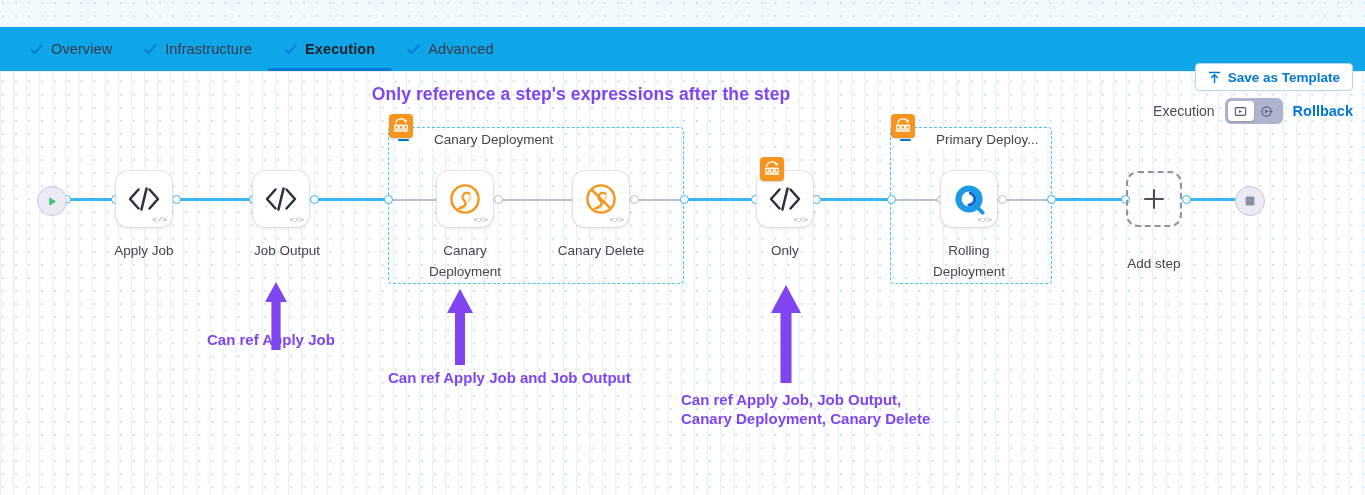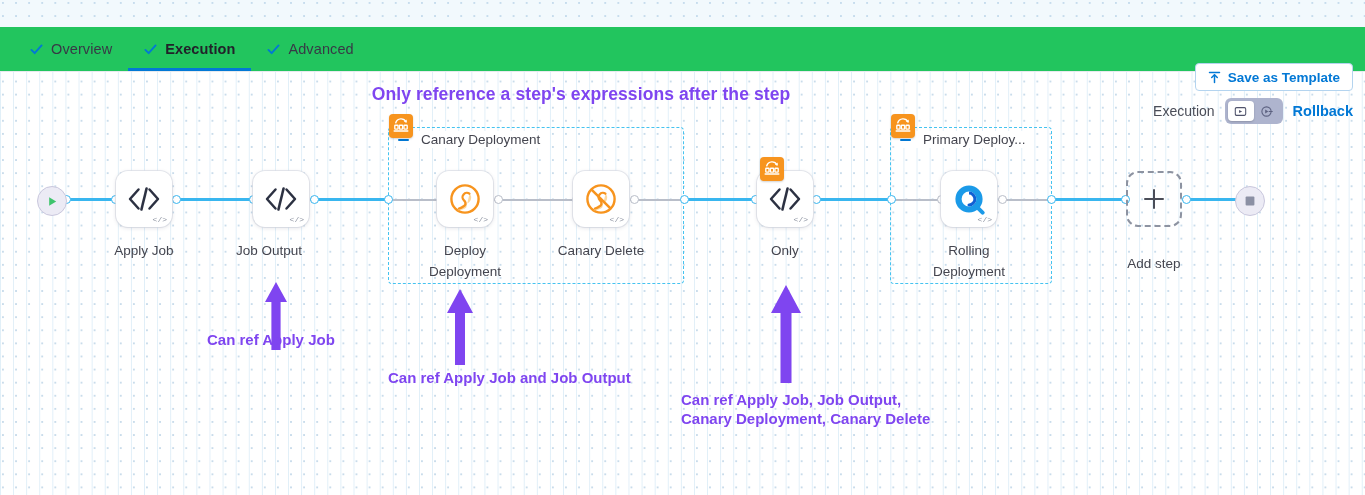--- a/index.html
+++ b/index.html
@@ -24,21 +24,21 @@
   .top-tint{
     position:absolute;left:0;top:0;width:1365px;height:27px;
     background-color:#f2f9fd;
     background-image:radial-gradient(circle at 1px 1px, #c6dced 0.9px, transparent 1px);
     background-size:13.1px 13.1px;background-position:2px 2px;
   }
 
   
   .tabbar{
     position:absolute;left:0;top:27px;width:1365px;height:44px;
-    background:#22c55e;border-bottom:1px solid #e8eaee;
+    background:#0ea5e9;border-bottom:1px solid #e8eaee;
     display:flex;align-items:center;
   }
   .tabs{display:flex;align-items:center;height:44px;padding-left:14px;gap:0;}
   .tab{
     display:flex;align-items:center;gap:8px;height:44px;padding:0 16px;
     position:relative;cursor:pointer;
   }
   .tab .chk{width:13px;height:13px;flex:0 0 13px;display:block;}
   .tab .lbl{font-size:14.5px;color:#383946;letter-spacing:.1px;white-space:nowrap;}
   .tab.active .lbl{font-weight:bold;color:#22222a;}
@@ -110,21 +110,21 @@
     border:2px dashed #8d93a1;display:flex;align-items:center;justify-content:center;
     cursor:pointer;box-sizing:border-box;
   }
 
   
   .group{
     position:absolute;border:1.4px dashed #45c3f0;border-radius:4px;
     background:rgba(255,255,255,0.0);
   }
   .group-title{
-    position:absolute;display:flex;align-items:center;gap:12px;
+    position:absolute;display:flex;align-items:center;gap:25px;
     font-size:13.5px;color:#44454f;white-space:nowrap;
   }
   .group-collapse{width:11px;height:2px;background:#0278d5;border-radius:2px;display:block;}
   .group-badge{
     position:absolute;width:24px;height:24px;border-radius:4px;background:#f7941e;
     display:flex;align-items:center;justify-content:center;
     box-shadow:0 1px 2px rgba(0,0,0,.18);
   }
 
   
@@ -142,20 +142,26 @@
     <div class="tabs">
 
       <div class="tab">
         <svg class="chk" viewBox="0 0 14 14">
             <path d="M1.5 7.4 L5 11 L12.5 2.6" fill="none" stroke="#0278d5" stroke-width="2" stroke-linecap="round" stroke-linejoin="round"></path>
           </svg>
         <span class="lbl">Overview</span>
       </div>
 
 
+      <div class="tab">
+        <svg class="chk" viewBox="0 0 14 14">
+            <path d="M1.5 7.4 L5 11 L12.5 2.6" fill="none" stroke="#0278d5" stroke-width="2" stroke-linecap="round" stroke-linejoin="round"></path>
+          </svg>
+        <span class="lbl">Infrastructure</span>
+      </div>
 
       <div class="tab active">
         <svg class="chk" viewBox="0 0 14 14">
             <path d="M1.5 7.4 L5 11 L12.5 2.6" fill="none" stroke="#0278d5" stroke-width="2" stroke-linecap="round" stroke-linejoin="round"></path>
           </svg>
         <span class="lbl">Execution</span>
       </div>
 
       <div class="tab">
         <svg class="chk" viewBox="0 0 14 14">
@@ -284,31 +290,31 @@
     <div class="node-label" style="left:84px;top:240px;">Apply Job</div>
 
     <div class="node" style="left:253px;top:171px;">
       <svg width="34" height="26" viewBox="0 0 34 26">
         <path d="M11.5 3.5 L3 13 L11.5 22.5" fill="none" stroke="#2c3142" stroke-width="2.5" stroke-linecap="round" stroke-linejoin="round"></path>
         <path d="M22.5 3.5 L31 13 L22.5 22.5" fill="none" stroke="#2c3142" stroke-width="2.5" stroke-linecap="round" stroke-linejoin="round"></path>
         <path d="M19.6 2.4 L14.4 23.6" fill="none" stroke="#2c3142" stroke-width="2.5" stroke-linecap="round"></path>
       </svg>
       <span class="corner">&lt;/&gt;</span>
     </div>
-    <div class="node-label" style="left:209px;top:240px;">Job Output</div>
+    <div class="node-label" style="left:227px;top:240px;">Job Output</div>
 
     <div class="node" style="left:437px;top:171px;">
       <svg width="34" height="34" viewBox="0 0 34 34">
         <circle cx="17" cy="17" r="13.6" fill="none" stroke="#f7941e" stroke-width="2.4"></circle>
         <path d="M21.5 11.8 c2.6 2.2 2.2 6.4 -0.6 8.6 c-2.6 2 -6.6 2.4 -9.4 4.8 c-1 .9 -1.6 2 -1.8 3 c2.6 .4 6 -0.6 8.6 -2.6" fill="#fcd9a0"></path>
         <path d="M21.4 11.7 c-1.6 -1.3 -4.2 -1.1 -5.8 .7 c-1.5 1.7 -1.4 4.2 .2 5.7 c1.6 1.4 2.2 3 1.4 4.6 c-1 1.9 -3.6 2.9 -6.2 3.8" fill="none" stroke="#f7941e" stroke-width="2.3" stroke-linecap="round"></path>
       </svg>
       <span class="corner">&lt;/&gt;</span>
     </div>
-    <div class="node-label" style="left:405px;top:240px;"><span>Deploy</span><br><span>Deployment</span></div>
+    <div class="node-label" style="left:405px;top:240px;"><span>Canary</span><br><span>Deployment</span></div>
 
     <div class="node" style="left:573px;top:171px;">
       <svg width="34" height="34" viewBox="0 0 34 34">
         <circle cx="17" cy="17" r="13.6" fill="none" stroke="#f7941e" stroke-width="2.4"></circle>
         <path d="M21.5 11.8 c2.6 2.2 2.2 6.4 -0.6 8.6 c-2.6 2 -6.6 2.4 -9.4 4.8 c-1 .9 -1.6 2 -1.8 3 c2.6 .4 6 -0.6 8.6 -2.6" fill="#fcd9a0"></path>
         <path d="M21.4 11.7 c-1.6 -1.3 -4.2 -1.1 -5.8 .7 c-1.5 1.7 -1.4 4.2 .2 5.7 c1.6 1.4 2.2 3 1.4 4.6 c-1 1.9 -3.6 2.9 -6.2 3.8" fill="none" stroke="#f7941e" stroke-width="2.3" stroke-linecap="round"></path>
         <path d="M7.8 7.8 L26.2 26.2" stroke="#f7941e" stroke-width="2.6" stroke-linecap="round"></path>
       </svg>
       <span class="corner">&lt;/&gt;</span>
     </div>

